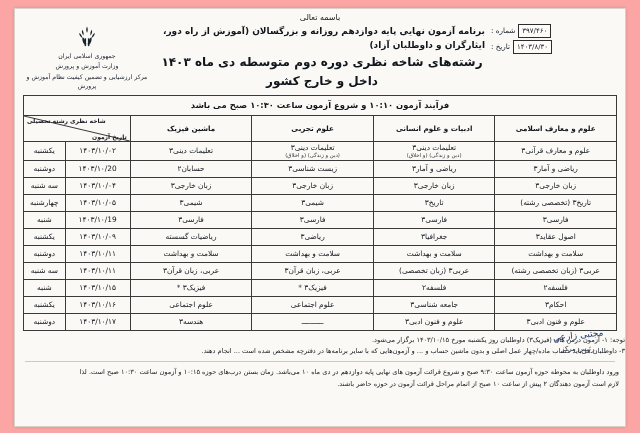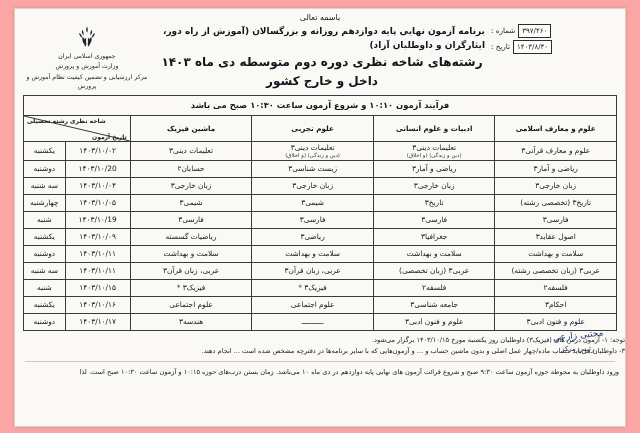--- a/index.html
+++ b/index.html
@@ -346,16 +346,17 @@
 
     <div class="sign">
       <span class="scribble">مجتبی زارعی</span>
       <span>رئیس مرکز</span>
     </div>
 
     <div class="hr"></div>
 
     <div class="footer">
       <p>ورود داوطلبان به محوطه حوزه آزمون ساعت ۹:۳۰ صبح و شروع قرائت آزمون های نهایی پایه دوازدهم در دی ماه ۱۰ می‌باشد. زمان بستن درب‌های حوزه ۱۰:۱۵ و آزمون ساعت ۱۰:۳۰ صبح است. لذا</p>
+      <p>لازم است آزمون دهندگان ۲ پیش از ساعت ۱۰ صبح از اتمام مراحل قرائت آزمون در حوزه حاضر باشند.</p>
     </div>
 
   </div>
 </div>
 
 </body></html>

